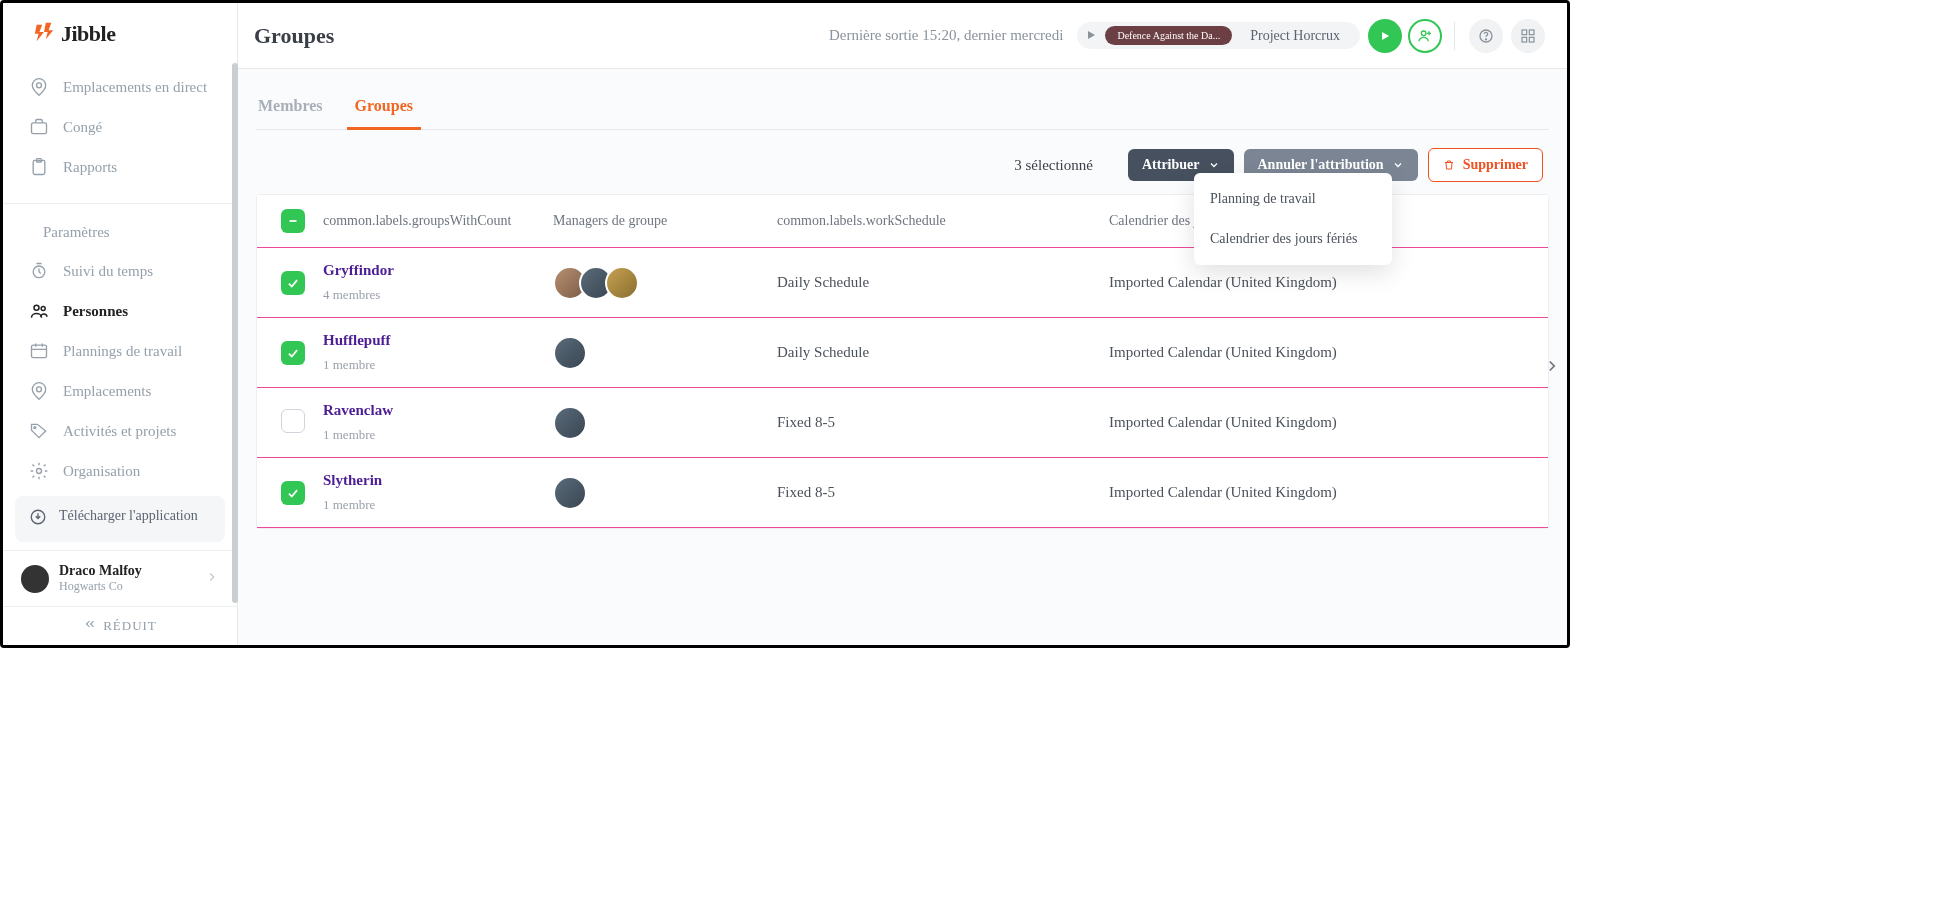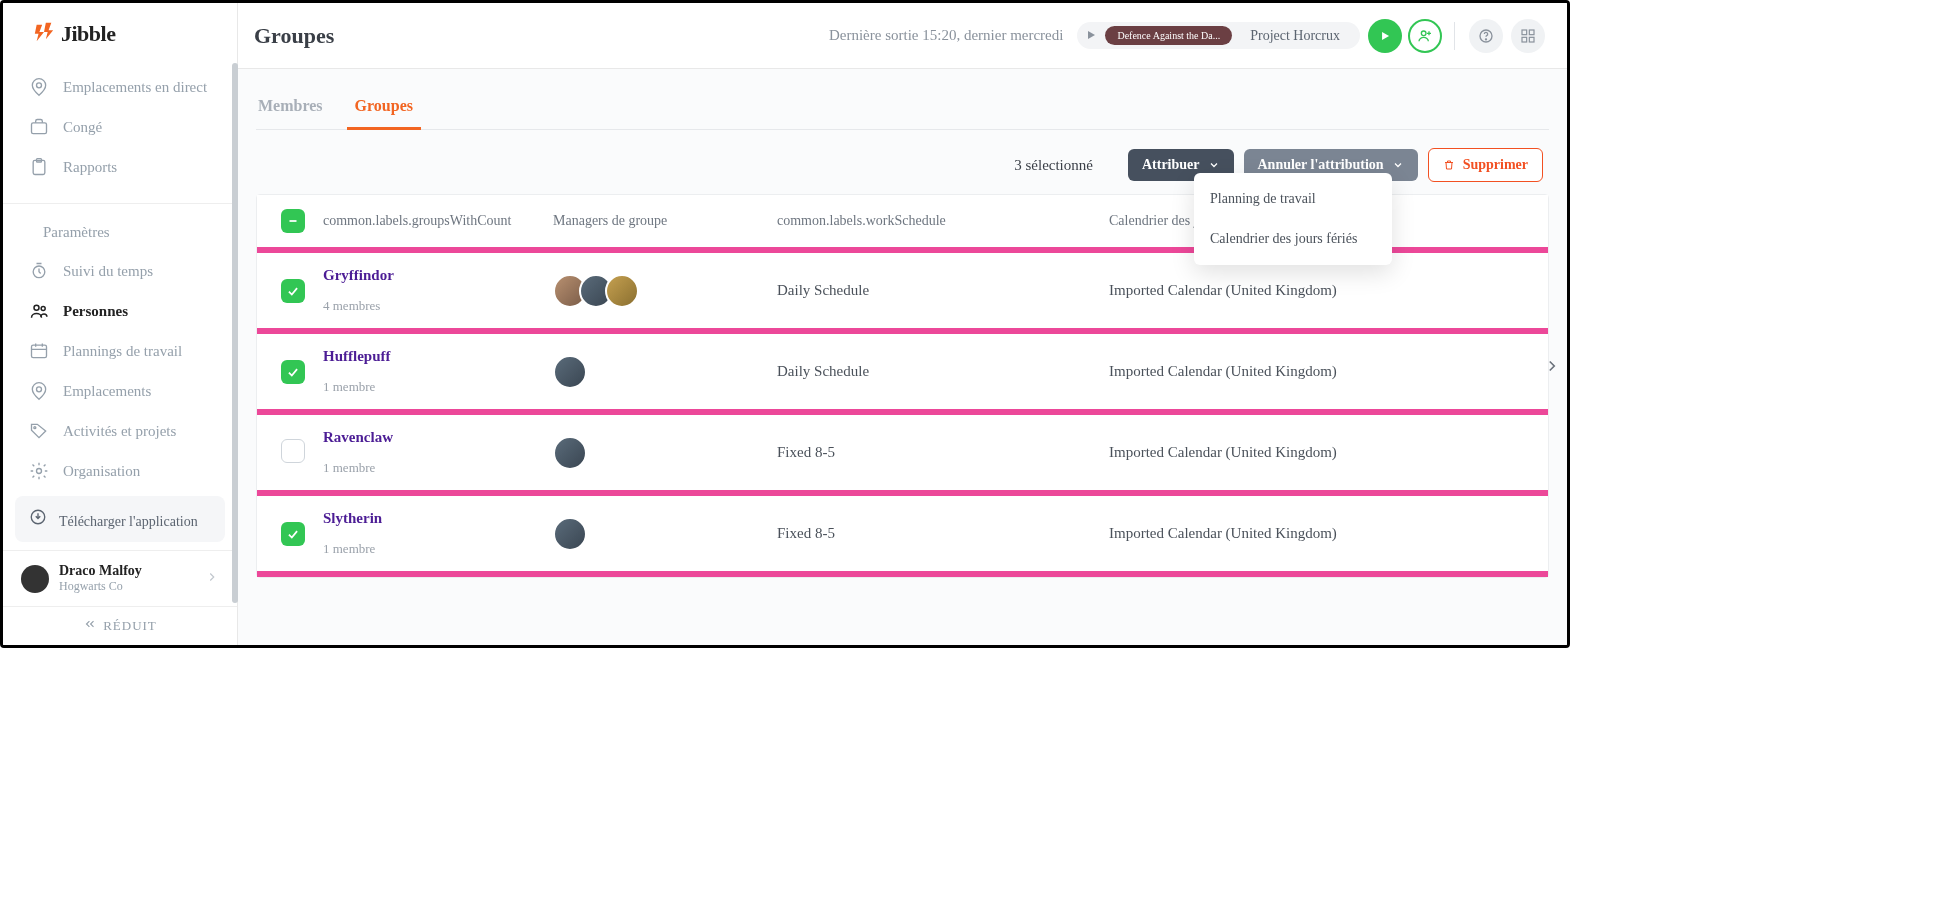--- a/index.html
+++ b/index.html
@@ -9,21 +9,21 @@
   
   .sidebar { width: 235px; background: #fff; border-right: 1px solid #e8e8e8; display: flex; flex-direction: column; }
   .logo { padding: 18px 30px 14px 30px; display: flex; align-items: center; gap: 6px; }
   .logo-icon { width: 22px; height: 22px; color: #f26522; }
   .logo-text { font-size: 22px; font-weight: 700; color: #222; letter-spacing: -0.5px; }
   .nav { flex: 1; overflow-y: auto; padding-top: 6px; }
   .nav-item { display: flex; align-items: center; gap: 14px; padding: 10px 26px; color: #95a0ab; cursor: pointer; font-size: 15px; }
   .nav-item.active { color: #222; font-weight: 600; }
   .nav-item .icon { width: 20px; height: 20px; display: inline-flex; align-items: center; justify-content: center; stroke: currentColor; }
   .nav-sep { display: flex; align-items: center; gap: 14px; padding: 10px 26px; color: #95a0ab; font-size: 15px; border-top: 1px solid #eee; margin-top: 16px; padding-top: 20px; }
-  .download-row { margin: 8px 12px; padding: 12px 14px; background: #f5f6f8; border-radius: 8px; display: flex; align-items: flex-end; gap: 12px; color: #5b6470; font-size: 14px; }
+  .download-row { margin: 8px 12px; padding: 12px 14px; background: #f5f6f8; border-radius: 8px; display: flex; align-items: flex-start; gap: 12px; color: #5b6470; font-size: 14px; }
   .user-row { padding: 12px 18px; display: flex; align-items: center; gap: 10px; border-top: 1px solid #eee; }
   .user-avatar { width: 28px; height: 28px; border-radius: 50%; background: #333; }
   .user-info { flex: 1; }
   .user-name { font-size: 14px; font-weight: 600; color: #222; }
   .user-org { font-size: 12px; color: #95a0ab; }
   .chevron-right { color: #c0c6cd; }
   .reduit { padding: 10px 0; text-align: center; color: #95a0ab; font-size: 13px; letter-spacing: 1px; border-top: 1px solid #eee; }
   .reduit-inner { display: inline-flex; align-items: center; gap: 6px; }
   .scroll-indicator { position: absolute; left: 229px; top: 60px; width: 6px; height: 540px; background: #c9ced3; border-radius: 3px; }
 
@@ -54,31 +54,31 @@
   .actions-row { display: flex; align-items: center; justify-content: flex-end; gap: 10px; margin-bottom: 12px; padding-right: 6px; }
   .selected-text { color: #3a3f47; font-size: 15px; font-weight: 500; margin-right: 12px; }
   .btn { display: inline-flex; align-items: center; gap: 8px; border-radius: 6px; padding: 8px 14px; font-size: 14px; font-weight: 600; cursor: pointer; }
   .btn-dark { background: #46505e; color: #fff; margin-left: 13px; }
   .btn-grey { background: #7b8593; color: #fff; }
   .btn-danger-outline { border: 1px solid #f25022; color: #f25022; background: #fff; }
   .btn svg { width: 12px; height: 12px; }
 
   
   .table { background: #fff; border: 1px solid #eceef0; border-radius: 4px; }
-  .thead, .trow { display: grid; grid-template-columns: 56px 230px 224px 332px 1fr; align-items: center; border-bottom: 6px solid #ec4899; }
+  .thead, .trow { display: grid; grid-template-columns: 56px 230px 224px 332px 1fr; align-items: center; border-bottom: 1px solid #ec4899; }
   .thead { padding: 14px 0; color: #6e7680; font-size: 14px; background: #fff; }
   .trow { padding: 14px 0; }
   .cell { padding: 0 10px; }
   .checkbox { width: 24px; height: 24px; border-radius: 6px; display: inline-flex; align-items: center; justify-content: center; margin-left: 14px; }
   .checkbox.checked { background: #32c654; }
   .checkbox.partial { background: #32c654; }
   .checkbox.empty { border: 1.5px solid #cfd5db; }
   .checkbox svg { stroke: #fff; stroke-width: 3; fill: none; }
   .group-name { font-weight: 600; color: #4c1d95; font-size: 15px; }
-  .group-sub { color: #9aa1aa; font-size: 13px; margin-top: 14px; }
+  .group-sub { color: #9aa1aa; font-size: 13px; margin-top: 8px; }
   .avatars { display: flex; }
   .avatar { width: 34px; height: 34px; border-radius: 50%; background: linear-gradient(135deg,#b89070,#7a5c48); border: 2px solid #fff; margin-left: -8px; }
   .avatar:first-child { margin-left: 0; }
   .avatar.a2 { background: linear-gradient(135deg,#5a6b7a,#3a4652); }
   .avatar.a3 { background: linear-gradient(135deg,#c5a050,#8a6f30); }
   .trow .text { color: #4a515a; font-size: 15px; }
 
   
   .dropdown { position: absolute; top: 104px; right: 175px; width: 198px; background: #fff; border-radius: 6px; box-shadow: 0 8px 24px rgba(0,0,0,0.12); padding: 6px 0; z-index: 50; }
   .dropdown-item { padding: 12px 16px; font-size: 14px; color: #4a515a; cursor: pointer; }

